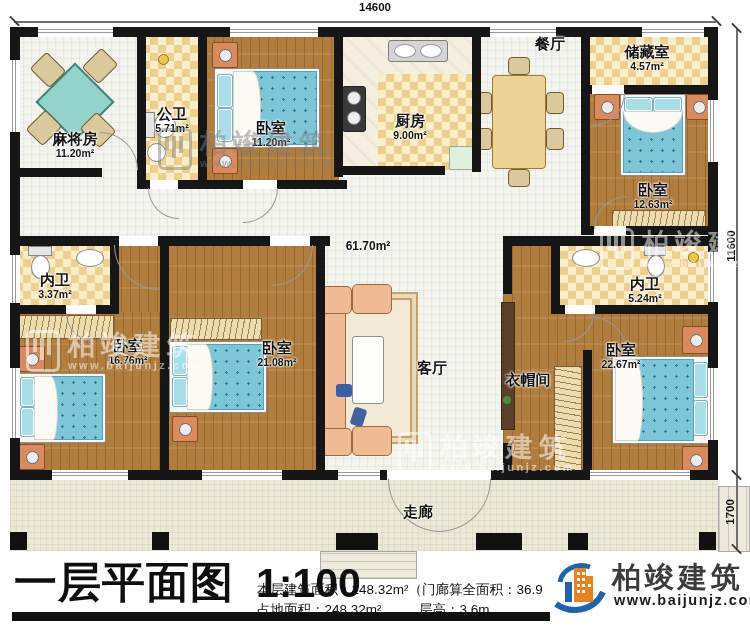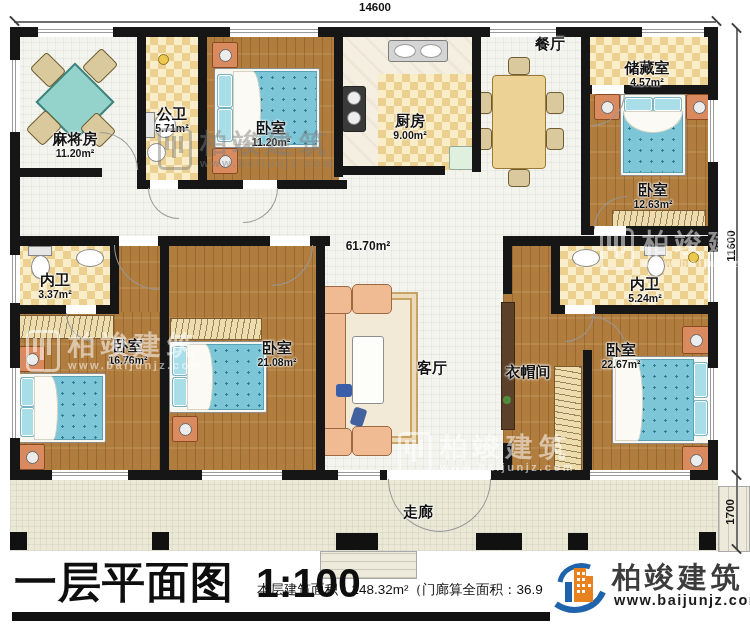--- a/index.html
+++ b/index.html
@@ -291,21 +291,21 @@
     <span class="n">卧室</span>
       <span class="ar">11.20m²</span>
     </div>
   <div class="rl" style="left:378px;top:113px;width:64px">
     <span class="n">厨房</span>
       <span class="ar">9.00m²</span>
     </div>
   <div class="rl" style="left:518px;top:36px;width:64px">
     <span class="n">餐厅</span>
     </div>
-  <div class="rl" style="left:602px;top:60px;width:90px">
+  <div class="rl" style="left:602px;top:44px;width:90px">
     <span class="n">储藏室</span>
       <span class="ar">4.57m²</span>
     </div>
   <div class="rl" style="left:620px;top:182px;width:66px">
     <span class="n">卧室</span>
       <span class="ar">12.63m²</span>
     </div>
   <div class="rl" style="left:24px;top:272px;width:62px">
     <span class="n">内卫</span>
       <span class="ar">3.37m²</span>
@@ -321,21 +321,21 @@
   <div class="rl" style="left:330px;top:240px;width:76px">
     <span class="ar" style="font-size:12px">61.70m²</span>
     </div>
   <div class="rl" style="left:400px;top:360px;width:64px">
     <span class="n">客厅</span>
     </div>
   <div class="rl" style="left:612px;top:276px;width:66px">
     <span class="n">内卫</span>
       <span class="ar">5.24m²</span>
     </div>
-  <div class="rl" style="left:490px;top:364px;width:76px">
+  <div class="rl" style="left:490px;top:372px;width:76px">
     <span class="n">衣帽间</span>
     </div>
   <div class="rl" style="left:588px;top:342px;width:66px">
     <span class="n">卧室</span>
       <span class="ar">22.67m²</span>
     </div>
   <div class="rl" style="left:386px;top:504px;width:64px">
     <span class="n">走廊</span>
     </div>
 
@@ -395,20 +395,25 @@
   <div class="dim v" style="left:706px;top:240px;width:50px">11600</div>
   <div class="dim v" style="left:708px;top:506px;width:44px">1700</div>
 
   <div class="ftitle">
     <span class="t">一层平面图</span>
     <span class="s">1:100</span>
   </div>
   <div class="fbar"></div>
   <div class="fstats">
     <div>本层建筑面积：248.32m²（门廊算全面积：36.9</div>
+    <div>
+      <span>占地面积：248.32m²</span>
+      <span style="display:inline-block;width:30px"></span>
+      <span>层高：3.6m</span>
+    </div>
   </div>
   <div class="logo">
     <svg width="58" height="56" viewBox="0 0 58 56" style="position:absolute;left:0;top:2px">
       <path d="M6 46 C20 56 44 54 53 34" stroke="#1f63ad" stroke-width="6" fill="none"></path>
       <path d="M10 24 C12 12 26 4 40 9" stroke="#1f63ad" stroke-width="5" fill="none"></path>
       <rect x="15" y="24" width="7" height="20" fill="#1f63ad"></rect>
       <path d="M24 10 h12 v8 h7 v26 h-19 z" fill="#e8821e"></path>
       <rect x="27" y="14" width="3" height="3" fill="#fff"></rect>
         <rect x="32" y="14" width="3" height="3" fill="#fff"></rect>
       <rect x="27" y="20" width="3" height="3" fill="#fff"></rect>

